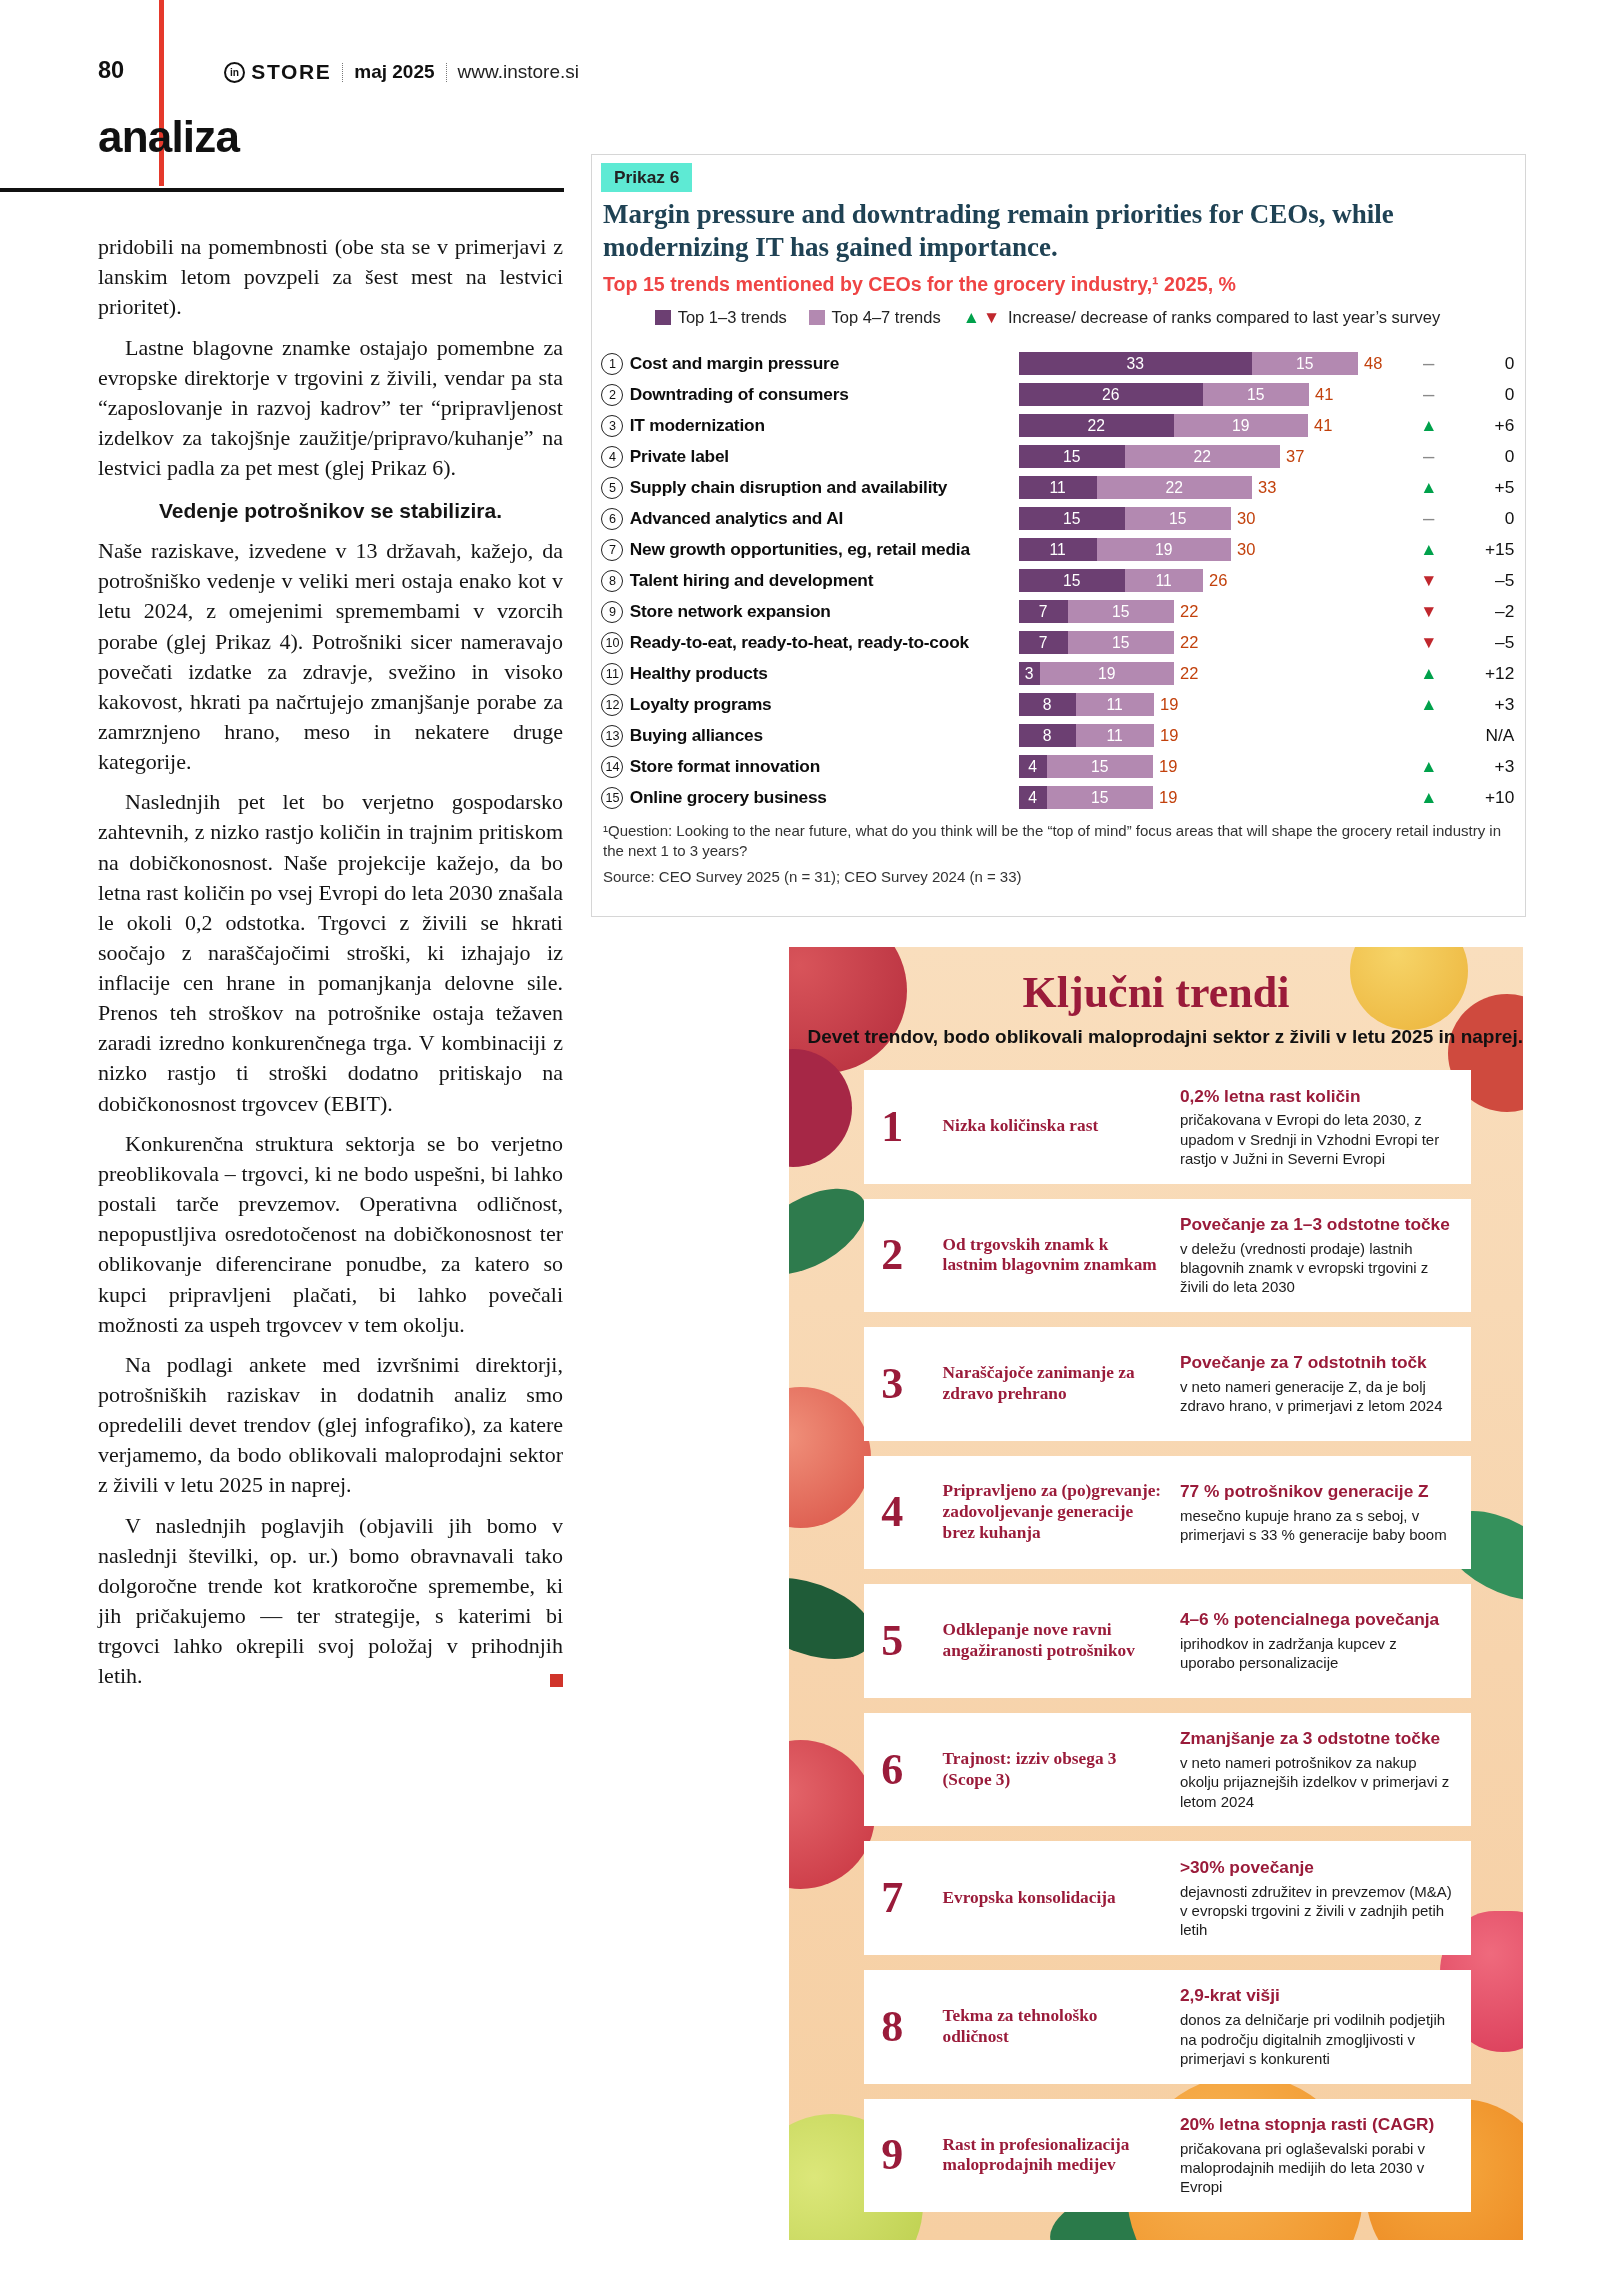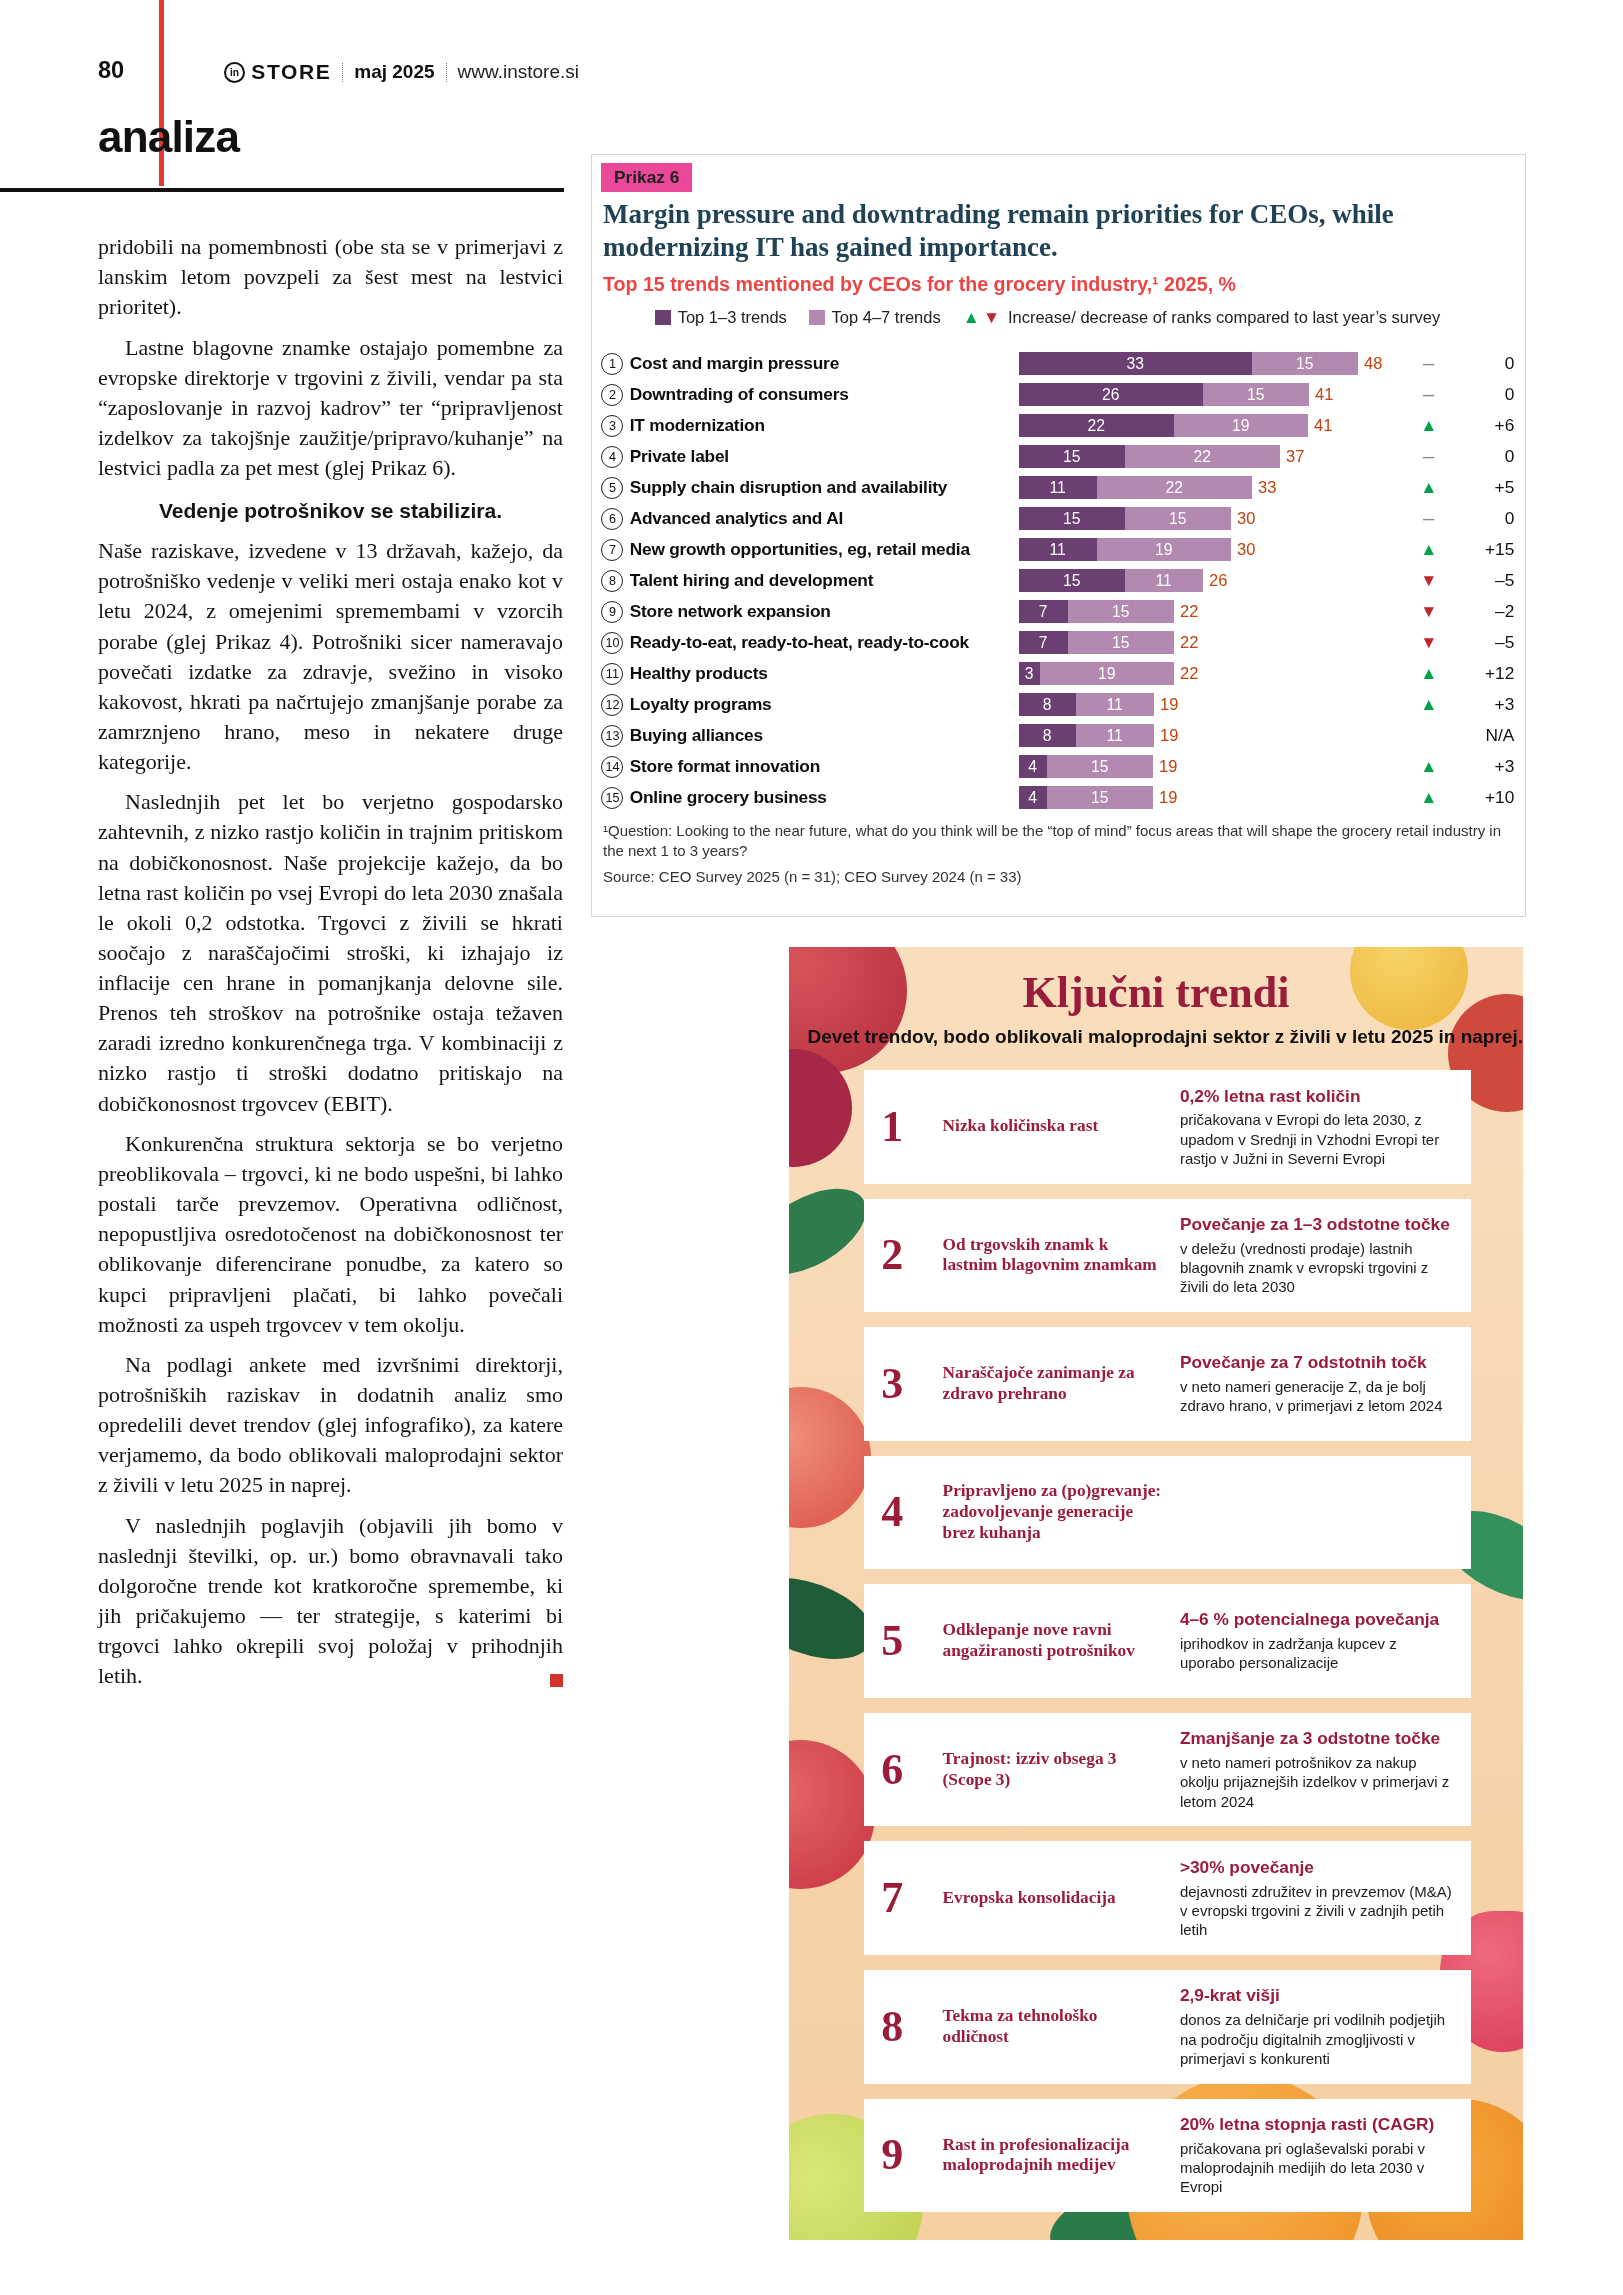--- a/index.html
+++ b/index.html
@@ -25,21 +25,21 @@
   .para{font-family:"Liberation Serif",serif;font-size:22px;line-height:1.37;text-align:justify;
         margin:0 0 10.2px;color:#151515;hyphens:auto;}
   .para.indent{text-indent:27px;}
   .para.subhead{font-family:"Liberation Sans",sans-serif;font-weight:bold;font-size:21px;
         text-align:center;margin:14px 0 10.2px;text-indent:0;}
   .endsq{display:inline-block;width:12.6px;height:12.6px;background:#d0342a;float:right;margin-top:12.6px;}
 
   
   .chart-panel{position:absolute;left:591px;top:154px;width:935px;height:763px;background:#fff;
         border:1.6px solid #d6d6d6;box-sizing:border-box;}
-  .chip{position:absolute;left:9.4px;top:7.9px;background:#ec4899;padding:3.9px 12.6px;
+  .chip{position:absolute;left:9.4px;top:7.9px;background:#5eead4;padding:3.9px 12.6px;
         font-weight:bold;font-size:17.3px;color:#222;}
   .ctitle{position:absolute;left:11px;top:43px;width:887px;font-family:"Liberation Serif",serif;
         font-weight:bold;font-size:27px;line-height:1.22;color:#1f4254;}
   .csub{position:absolute;left:11px;top:118px;font-size:19.6px;font-weight:bold;color:#ef4444;}
   .legend{position:absolute;left:63px;top:152px;display:flex;align-items:center;font-size:16.5px;color:#222;}
   .lsq{width:15.7px;height:15.7px;display:inline-block;margin-right:7px;}
   .bg1{background:#6c3f72;}
   .bg2{background:#b389b1;margin-left:22px;}
   .lar{font-size:17.3px;margin-right:3.1px;}
   .lar.up{color:#00a14b;margin-left:22px;}
@@ -332,20 +332,24 @@
           <div class="tnum">3</div>
           <div class="ttitle">Naraščajoče zanimanje za zdravo prehrano</div>
           <div class="tright">
             <div class="tstat">Povečanje za 7 odstotnih točk</div>
             <div class="tdesc">v neto nameri generacije Z, da je bolj zdravo hrano, v primerjavi z letom 2024</div>
           </div>
         </div>
         <div class="tcard">
           <div class="tnum">4</div>
           <div class="ttitle">Pripravljeno za (po)grevanje: zadovoljevanje generacije brez kuhanja</div>
+          <div class="tright">
+            <div class="tstat">77 % potrošnikov generacije Z</div>
+            <div class="tdesc">mesečno kupuje hrano za s seboj, v primerjavi s 33 % generacije baby boom</div>
+          </div>
         </div>
         <div class="tcard">
           <div class="tnum">5</div>
           <div class="ttitle">Odklepanje nove ravni angažiranosti potrošnikov</div>
           <div class="tright">
             <div class="tstat">4–6 % potencialnega povečanja</div>
             <div class="tdesc">iprihodkov in zadržanja kupcev z uporabo personalizacije</div>
           </div>
         </div>
         <div class="tcard">

